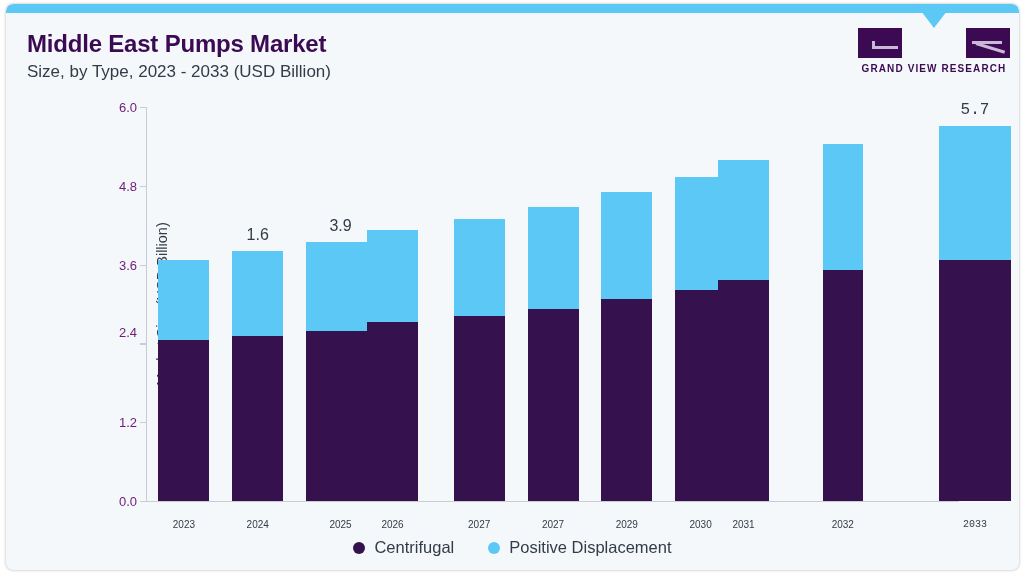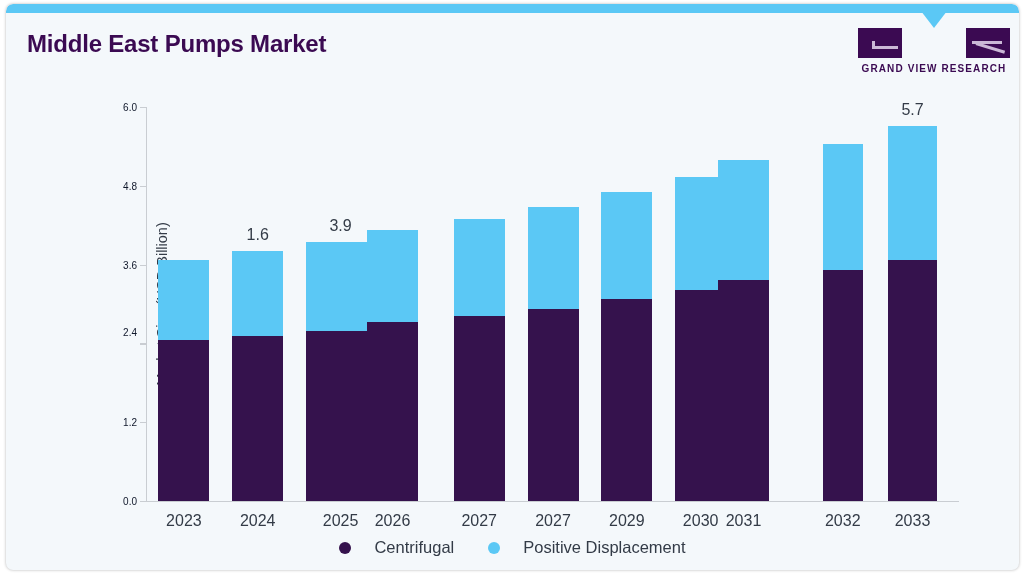--- a/index.html
+++ b/index.html
@@ -69,21 +69,21 @@
     position: absolute;
     left: 141px; top: 103px;
     width: 812px; height: 394px;
   }
   .axis-line { position: absolute; background: #c9cdd2; }
   #y-axis { left: -1px; top: 0; width: 1.2px; height: 394px; }
   #x-axis { left: -1px; bottom: -1px; width: 813px; height: 1.2px; }
   .tick { position: absolute; left: -7px; width: 7px; height: 1.2px; background: #c9cdd2; }
   .ytick-label {
     position: absolute; right: 0; width: 40px; text-align: right;
-    font-size: 10px; color: #0f172a; transform: translateY(-50%);
+    font-size: 13px; color: #701a75; transform: translateY(-50%);
   }
   #ylabels { position: absolute; left: -54px; top: 0; width: 44px; height: 394px; }
   #yaxis-title {
     position: absolute;
     left: -135px; top: 197px;
     width: 300px;
     transform: translateY(-50%) rotate(-90deg);
     text-align: center;
     font-size: 14.5px; color: #333b47;
     white-space: nowrap;
@@ -93,39 +93,40 @@
   .seg { position: absolute; left: 0; width: 100%; }
   .seg-bottom { background: #35124d; }
   .seg-top { background: #5bc8f5; }
   .bar-label {
     position: absolute; left: 50%; transform: translateX(-50%);
     font-size: 16px; color: #333b47; white-space: nowrap;
   }
   .xtick-label {
     position: absolute; left: 50%; transform: translateX(-50%);
     bottom: -29px;
-    font-size: 16px; color: #333b47; white-space: nowrap;
+    font-size: 10px; color: #333b47; white-space: nowrap;
   }
   
   #legend {
     position: absolute; left: 0; right: 0; top: 534px;
     display: flex; justify-content: center; align-items: center; gap: 34px;
   }
-  .legend-item { display: flex; align-items: center; gap: 23px; }
+  .legend-item { display: flex; align-items: center; gap: 9px; }
   .legend-dot { width: 12px; height: 12px; border-radius: 50%; }
   .legend-text { font-size: 16.5px; color: #333b47; white-space: nowrap; }
 </style>
 </head>
 <body>
 
 <div id="card">
 
   <div id="topbar"></div>
 
   <div id="title">Middle East Pumps Market</div>
+  <div id="subtitle">Size, by Type, 2023 - 2033 (USD Billion)</div>
 
   <div id="logo">
     <div class="logo-mark lg-g">
       <span class="bar-h"></span>
       <span class="bar-v"></span>
     </div>
     <div class="logo-mark lg-v">
       <span class="tri"></span>
     </div>
     <div class="logo-mark lg-r">
@@ -201,21 +202,21 @@
         <div class="bar-group" style="left: 571px; width: 51px; height: 394px;">
           <div class="seg seg-bottom" style="background: rgb(53, 18, 77); bottom: 0px; height: 220.64px;"></div>
           <div class="seg seg-top" style="background: rgb(91, 200, 245); bottom: 220.64px; height: 120.17px;"></div>
           <div class="xtick-label">2031</div>
         </div>
         <div class="bar-group" style="left: 675.773px; width: 40px; height: 394px;">
           <div class="seg seg-bottom" style="background: rgb(53, 18, 77); bottom: 0px; height: 231.147px;"></div>
           <div class="seg seg-top" style="background: rgb(91, 200, 245); bottom: 231.147px; height: 125.423px;"></div>
           <div class="xtick-label">2032</div>
         </div>
-        <div class="bar-group" style="left: 741px; width: 49px; height: 394px;">
+        <div class="bar-group" style="left: 792px; width: 72px; height: 394px; font-family: Liberation Mono, monospace;">
           <div class="seg seg-bottom" style="background: rgb(53, 18, 77); bottom: 0px; height: 240.997px;"></div>
           <div class="seg seg-top" style="background: rgb(91, 200, 245); bottom: 240.997px; height: 133.96px;"></div>
           <div class="bar-label" style="bottom: 381.957px;">5.7</div>
           <div class="xtick-label">2033</div>
         </div>
       </div>
   </div>
 
   <div id="legend">
       <div class="legend-item">

